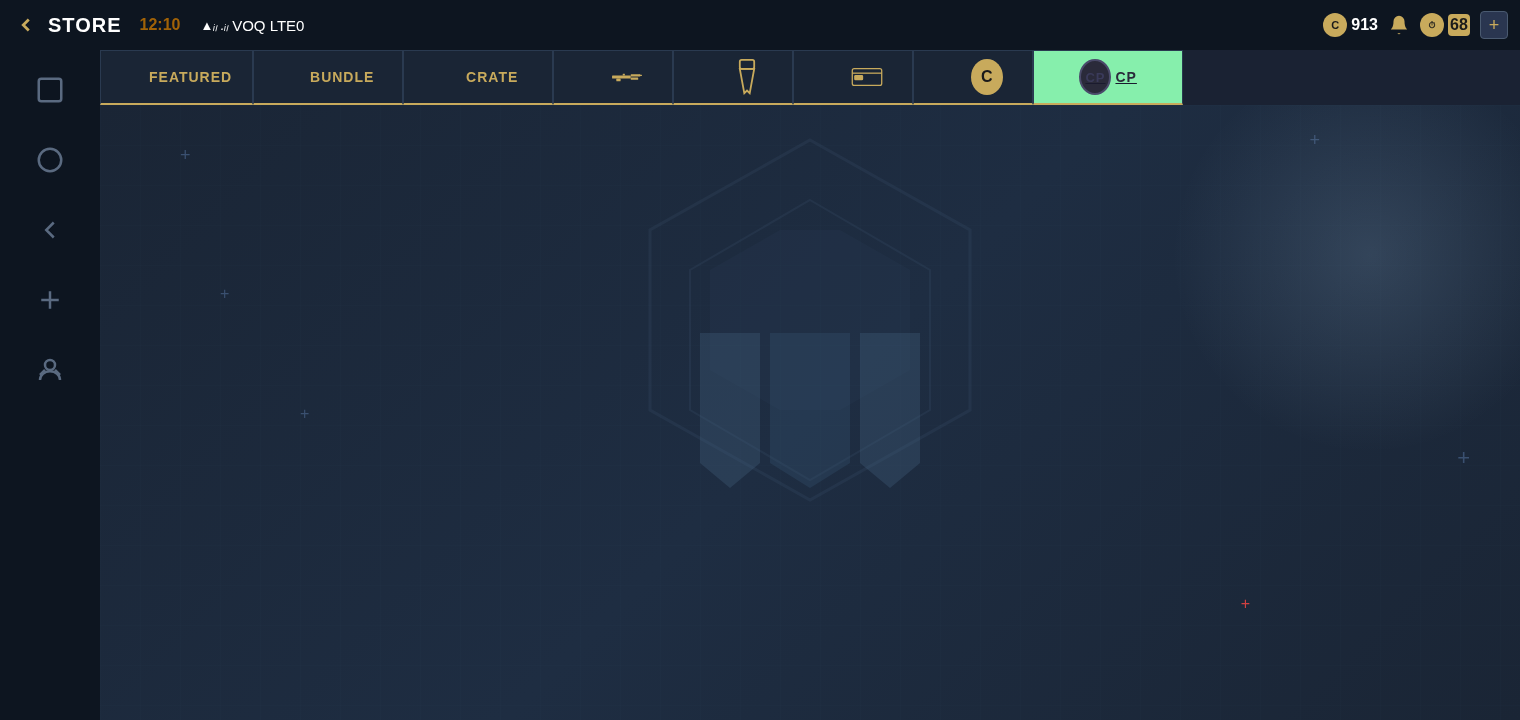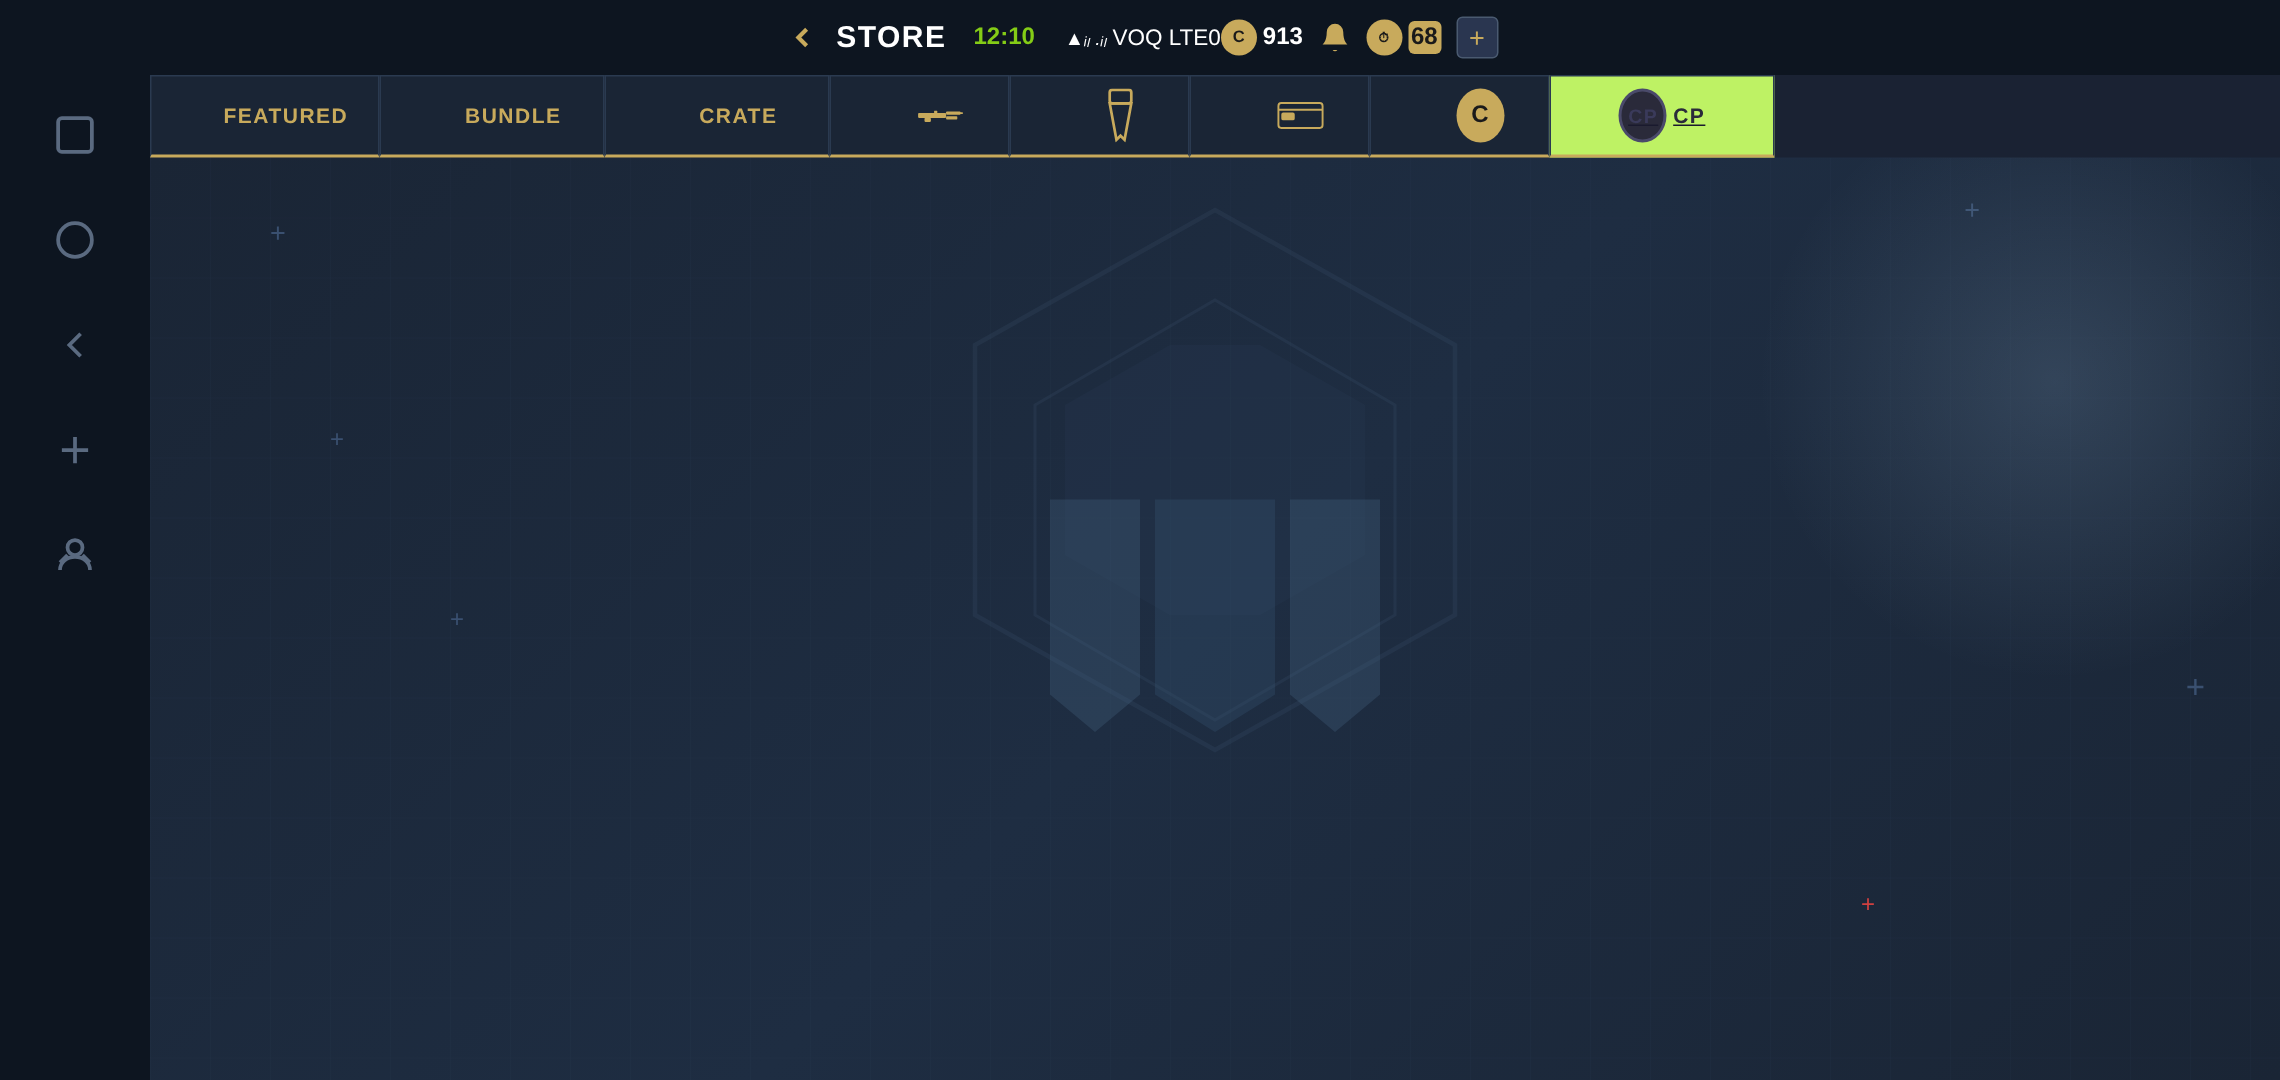--- a/index.html
+++ b/index.html
@@ -16,21 +16,21 @@
     
     #status-bar {
       position: absolute;
       top: 0;
       left: 0;
       width: 100%;
       height: 50px;
       background: #0d1520;
       display: flex;
       align-items: center;
-      justify-content: center;
+      justify-content: space-between;
       padding: 0 12px;
       z-index: 10;
     }
 
     #status-left {
       display: flex;
       align-items: center;
       gap: 8px;
     }
 
@@ -46,21 +46,21 @@
     }
 
     #store-title {
       color: #ffffff;
       font-size: 20px;
       font-weight: bold;
       letter-spacing: 1px;
     }
 
     #time-display {
-      color: #84cc16;
+      color: #a16207;
       font-size: 16px;
       font-weight: bold;
       margin-left: 10px;
     }
 
     #signal-icons {
       display: flex;
       align-items: center;
       gap: 4px;
       color: #ffffff;
@@ -158,21 +158,21 @@
       border-bottom: 2px solid #c8aa5c;
       color: #c8aa5c;
       font-size: 14px;
       font-weight: bold;
       letter-spacing: 1px;
       cursor: pointer;
       position: relative;
     }
 
     .tab-item.active {
-      background: #bef264;
+      background: #86efac;
       color: #1a1a2e;
       border-bottom: 2px solid #c8aa5c;
       text-decoration: underline;
     }
 
     .tab-item:not(.active) {
       background: #1a2535;
       color: #c8aa5c;
       padding-left: 48px;
     }

